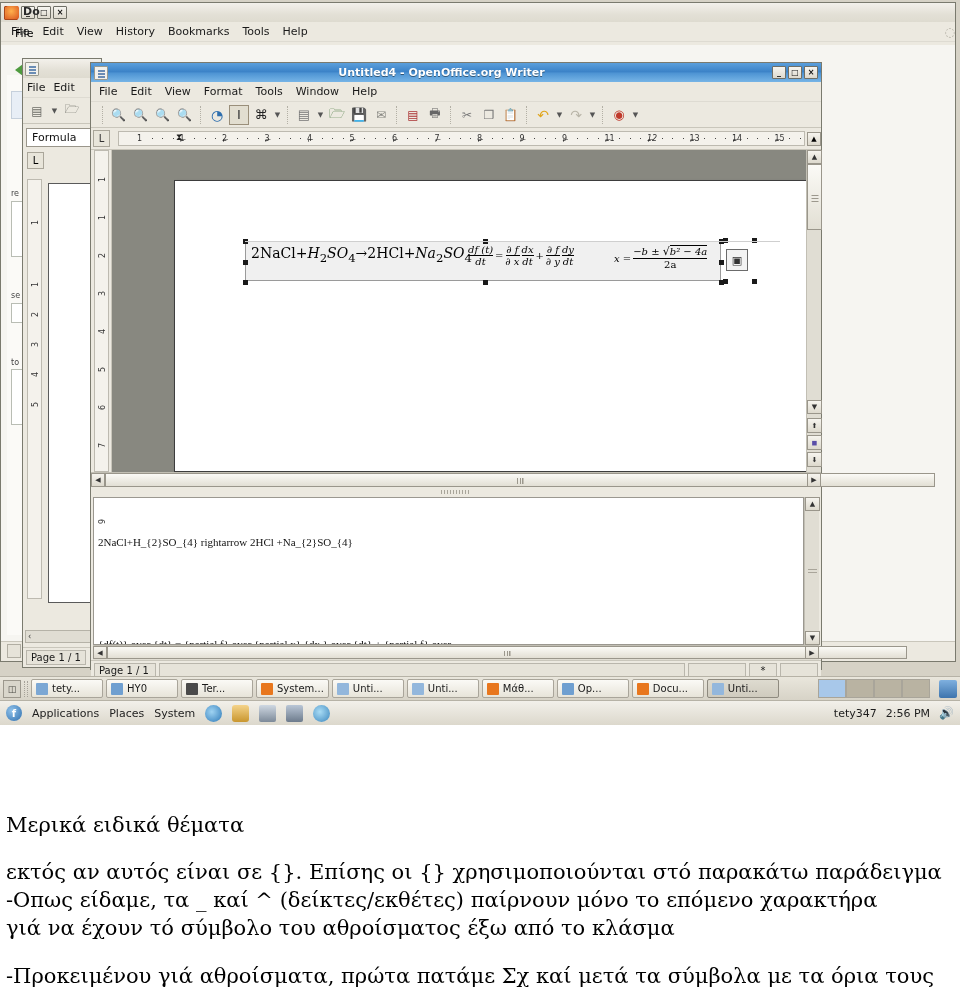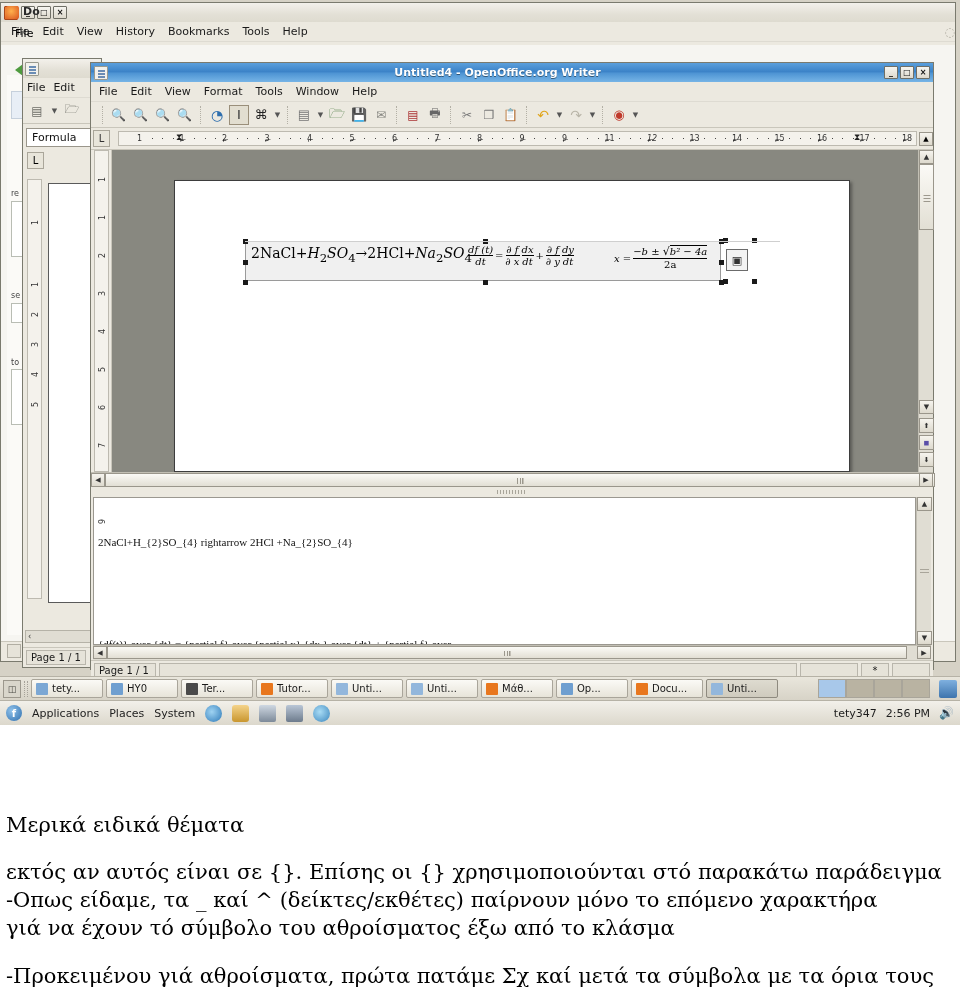--- a/index.html
+++ b/index.html
@@ -77,21 +77,21 @@
   .tsep { width: 2px; height: 18px; border-left: 1px dotted #b3b0a5; margin: 0 3px; }
   .tdrop { font-size: 7px; color: #555; width: 9px; text-align: center; }
 
   
   #ff { left: 0; top: 2px; width: 956px; height: 660px; }
 
   
   #mid { left: 22px; top: 58px; width: 80px; height: 610px; }
 
   
-  #writer { left: 90px; top: 62px; width: 844px; height: 608px; }
+  #writer { left: 90px; top: 62px; width: 732px; height: 608px; }
 
   
   .hruler {
     height: 22px; background: #ece9e0; display: flex; align-items: center;
     padding-left: 2px; border-bottom: 1px solid #c9c6bb;
   }
   .tabsel {
     width: 17px; height: 17px; border: 1px solid #aaa69a; background: #e8e5da;
     font-size: 10px; display: flex; align-items: center; justify-content: center;
     color: #333; margin-right: 8px; flex: none;
@@ -626,21 +626,21 @@
         <div class="tbtn">
           <span class="ic" style="background: rgb(111, 159, 208);"></span>
           <span>HY0</span>
         </div>
         <div class="tbtn">
           <span class="ic" style="background: rgb(74, 74, 74);"></span>
           <span>Ter...</span>
         </div>
         <div class="tbtn">
           <span class="ic" style="background: rgb(232, 119, 30);"></span>
-          <span>Tutor...</span>
+          <span>System...</span>
         </div>
         <div class="tbtn">
           <span class="ic" style="background: rgb(147, 183, 220);"></span>
           <span>Unti...</span>
         </div>
         <div class="tbtn">
           <span class="ic" style="background: rgb(147, 183, 220);"></span>
           <span>Unti...</span>
         </div>
         <div class="tbtn">

